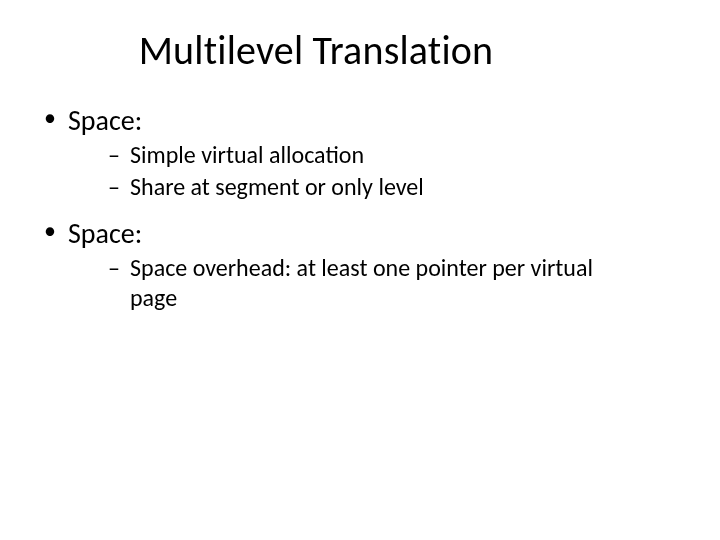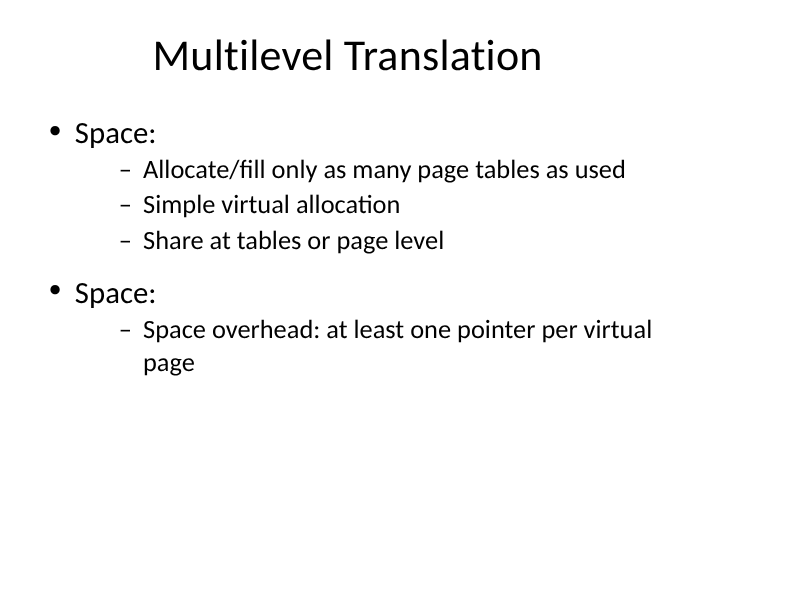--- a/index.html
+++ b/index.html
@@ -66,23 +66,22 @@
 <body>
 
 <div class="slide">
   <div class="title">Multilevel Translation</div>
 
   <ul class="lvl1">
 
     <li>
       <span>Space:</span>
       <ul class="lvl2">
-        <li>Allocate/fill only as many page tables as used</li>
         <li>Simple virtual allocation</li>
-        <li>Share at tables or page level</li>
+        <li>Share at segment or only level</li>
       </ul>
     </li>
 
     <li>
       <span>Space:</span>
       <ul class="lvl2">
         <li>Space overhead: at least one pointer per virtual page</li>
       </ul>
     </li>
 

